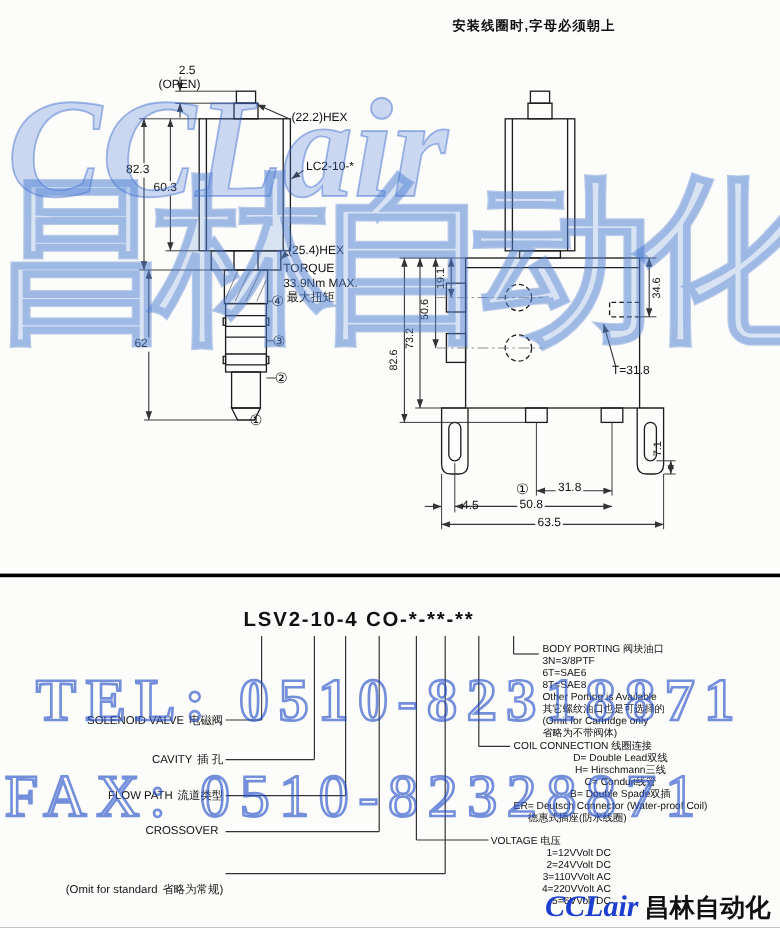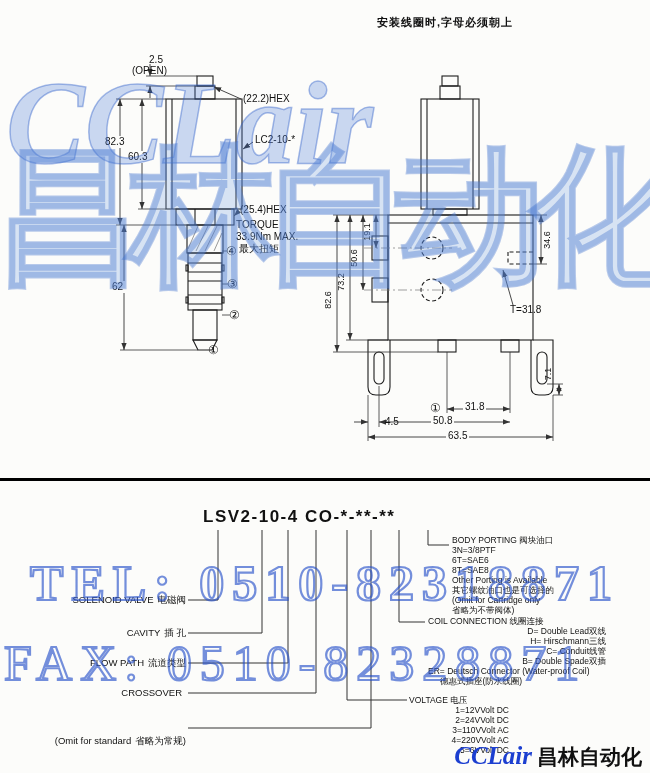--- a/index.html
+++ b/index.html
@@ -23,21 +23,21 @@
   .lab{position:absolute;z-index:3;font-size:10px;white-space:nowrap;line-height:1.15}
   .bg{background:#fcfcfa;padding:0 2px}
   .port{font-size:12px;line-height:1}
   .note{font-size:11px;font-weight:bold;letter-spacing:1px}
   .code-title{font-size:17px;font-weight:bold;letter-spacing:1.5px}
   .divider{position:absolute;left:0;top:478px;width:650px;height:3px;background:#000;z-index:3}
   .llabel{position:absolute;left:28px;width:158px;text-align:right;font-size:9.5px;z-index:3;white-space:nowrap}
   .llabel .cn{margin-left:4px}
   .rblock{position:absolute;z-index:3;font-size:8.5px;line-height:10px;white-space:nowrap}
   .rblock .bt{font-weight:normal}
-  .crow{display:flex;justify-content:flex-end;width:178px}
+  .crow{display:flex;justify-content:center;width:178px}
   .vrow{display:flex;justify-content:flex-end;width:100px}
   
   .wm{pointer-events:none;position:absolute;z-index:4;white-space:nowrap}
   .wm-brand{left:6px;top:56px;font-size:118px;font-style:italic;font-weight:bold;
     font-family:"Liberation Serif",serif;color:rgba(70,120,215,.28);-webkit-text-stroke:1.5px rgba(40,90,200,.40)}
   .wm-cn-big{left:-6px;top:118px;font-size:150px;font-weight:bold;letter-spacing:-16px;
     color:rgba(120,160,225,.28);-webkit-text-stroke:2px rgba(60,110,205,.36);font-family:"DejaVu Sans",sans-serif}
   .wm-tel{left:0;top:554px;width:650px;text-align:center;font-family:"Liberation Serif",serif;font-weight:bold;
     font-size:50px;letter-spacing:8px;color:rgba(255,255,255,.12);-webkit-text-stroke:2.2px rgba(30,75,200,.62)}
   .wm-fax{left:4px;top:634px;width:650px;text-align:left;font-family:"Liberation Serif",serif;font-weight:normal;

